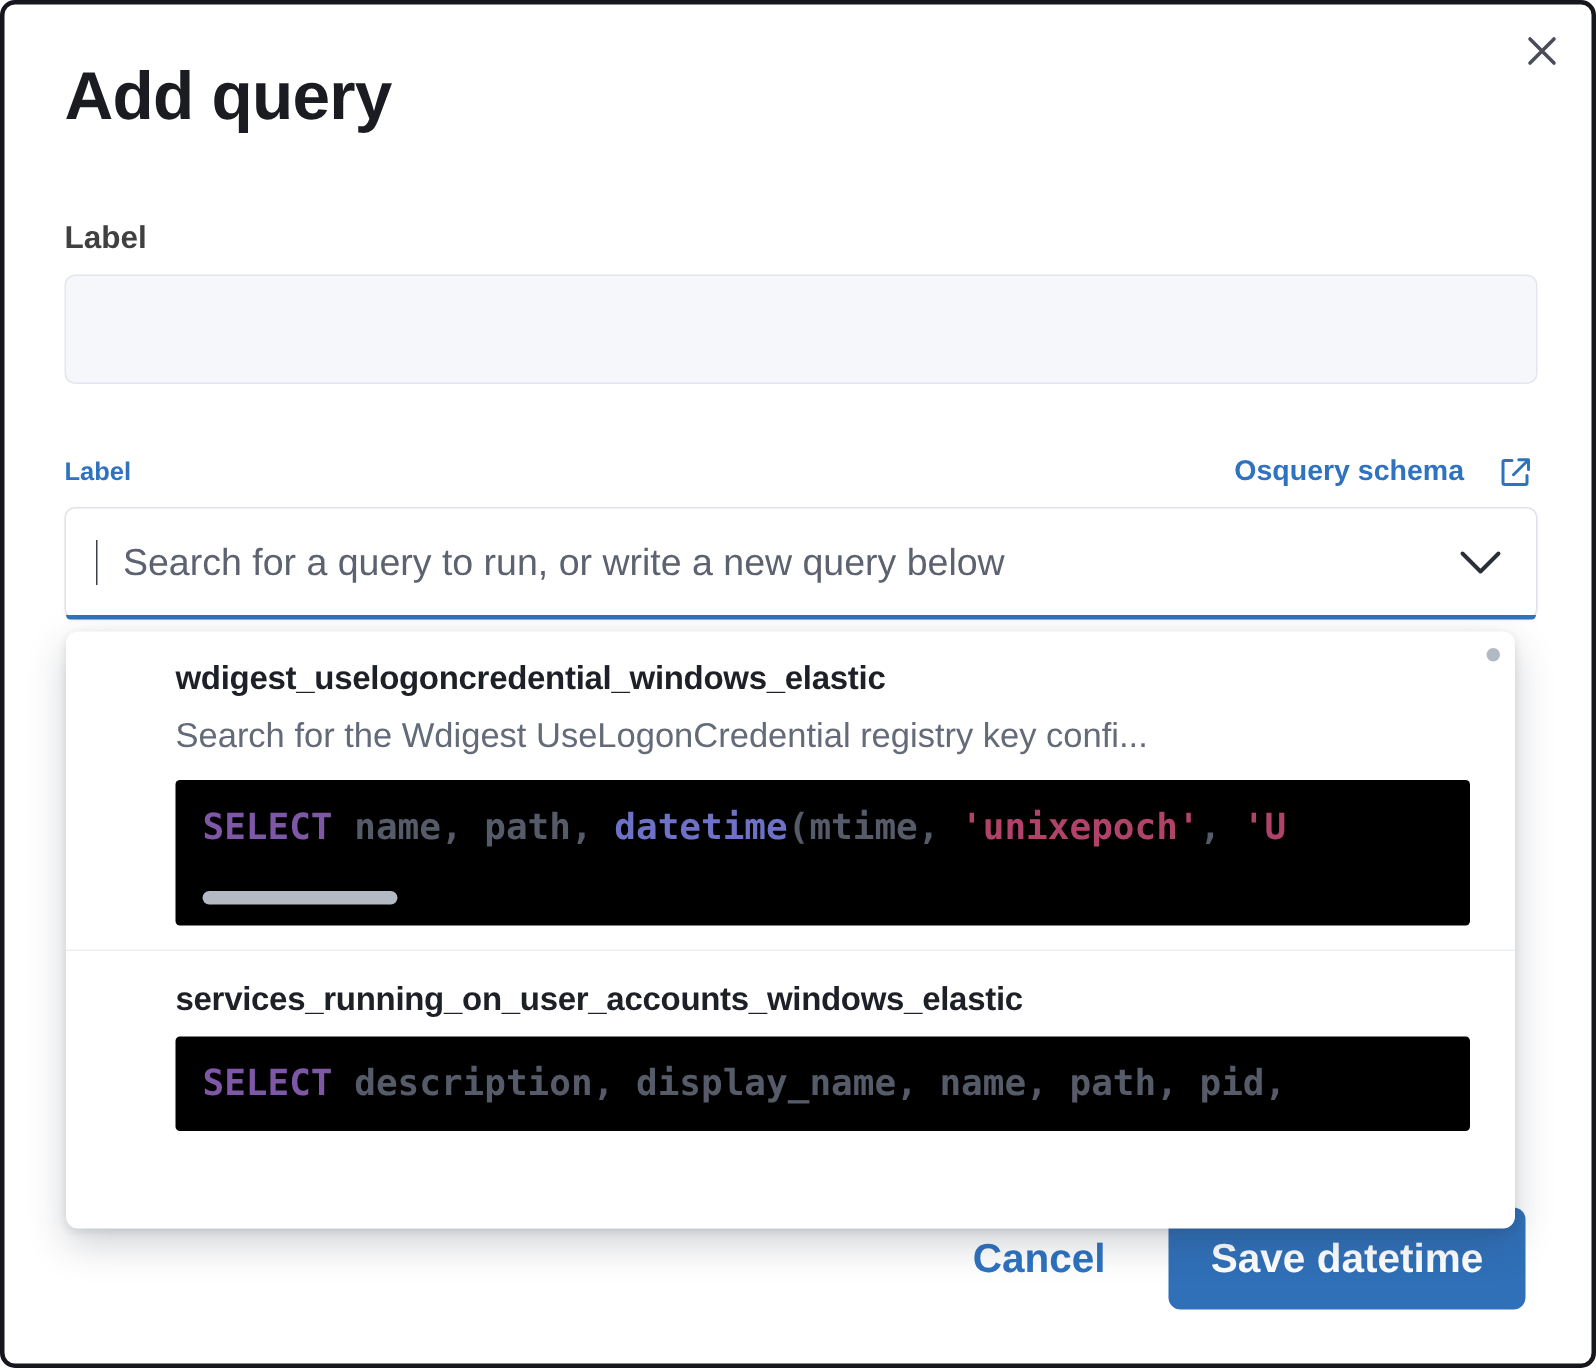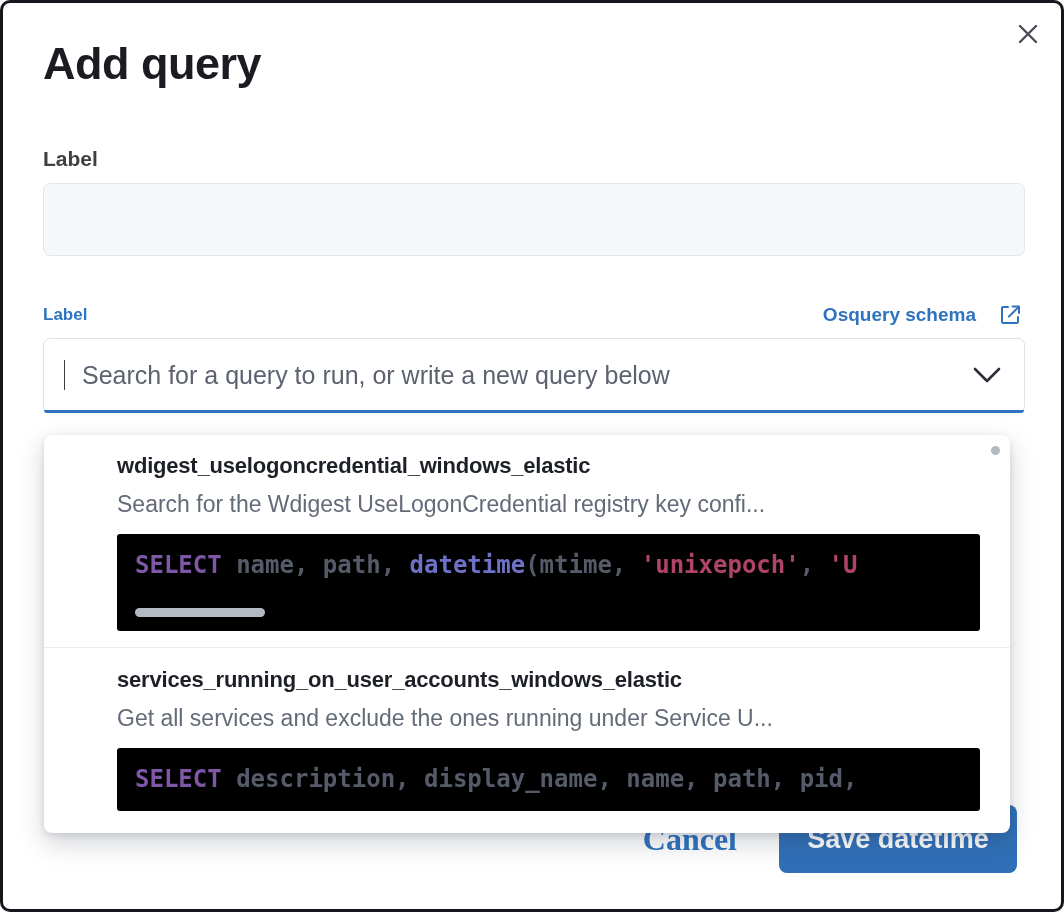--- a/index.html
+++ b/index.html
@@ -150,21 +150,21 @@
     cursor: pointer;
     display: flex;
     align-items: center;
     padding: 6px;
   }
 
   
   .dropdown-panel {
     position: absolute;
     left: 41px;
-    top: 432px;
+    top: 418px;
     width: 966px;
     height: 398px;
     background: #ffffff;
     border-radius: 8px;
     box-shadow: 0 10px 26px rgba(40,50,70,0.22), 0 2px 6px rgba(40,50,70,0.12);
     overflow: hidden;
     z-index: 30;
   }
   .dropdown-scroll-dot {
     position: absolute;
@@ -241,22 +241,22 @@
     display: flex;
     align-items: center;
     justify-content: flex-end;
     gap: 36px;
     padding: 0 44px 22px 0;
     z-index: 10;
   }
   .btn-cancel {
     background: transparent;
     border: none;
-    font-family: Liberation Serif, serif;
-    font-size: 32px;
+    font-family: Liberation Sans, sans-serif;
+    font-size: 27px;
     font-weight: 700;
     color: #2e72c0;
     cursor: pointer;
     padding: 10px 6px;
   }
   .btn-save {
     background: #3070b8;
     border: none;
     border-radius: 8px;
     font-family: "Liberation Sans", sans-serif;
@@ -320,21 +320,20 @@
       <div class="option-title">wdigest_uselogoncredential_windows_elastic</div>
       <div class="option-desc">Search for the Wdigest UseLogonCredential registry key confi...</div>
       <div class="code-block">
         <div class="code-line"><span class="kw">SELECT</span><span class="punct"> name, path, </span><span class="fn">datetime</span><span class="punct">(mtime, </span><span class="str">'unixepoch'</span><span class="punct">, </span><span class="str">'U</span></div>
         <span class="code-scrollbar"></span>
       </div>
     </div>
 
     <div class="option">
       <div class="option-title">services_running_on_user_accounts_windows_elastic</div>
-      <div class="option-desc">Get all services and exclude the ones running under Service U...</div>
       <div class="code-block short">
         <div class="code-line"><span class="kw">SELECT</span><span class="punct"> description, display_name, name, path, pid,</span></div>
       </div>
     </div>
   </div>
 
   <div class="modal-footer">
     <button class="btn-cancel">Cancel</button>
     <button class="btn-save">Save datetime</button>
   </div>

